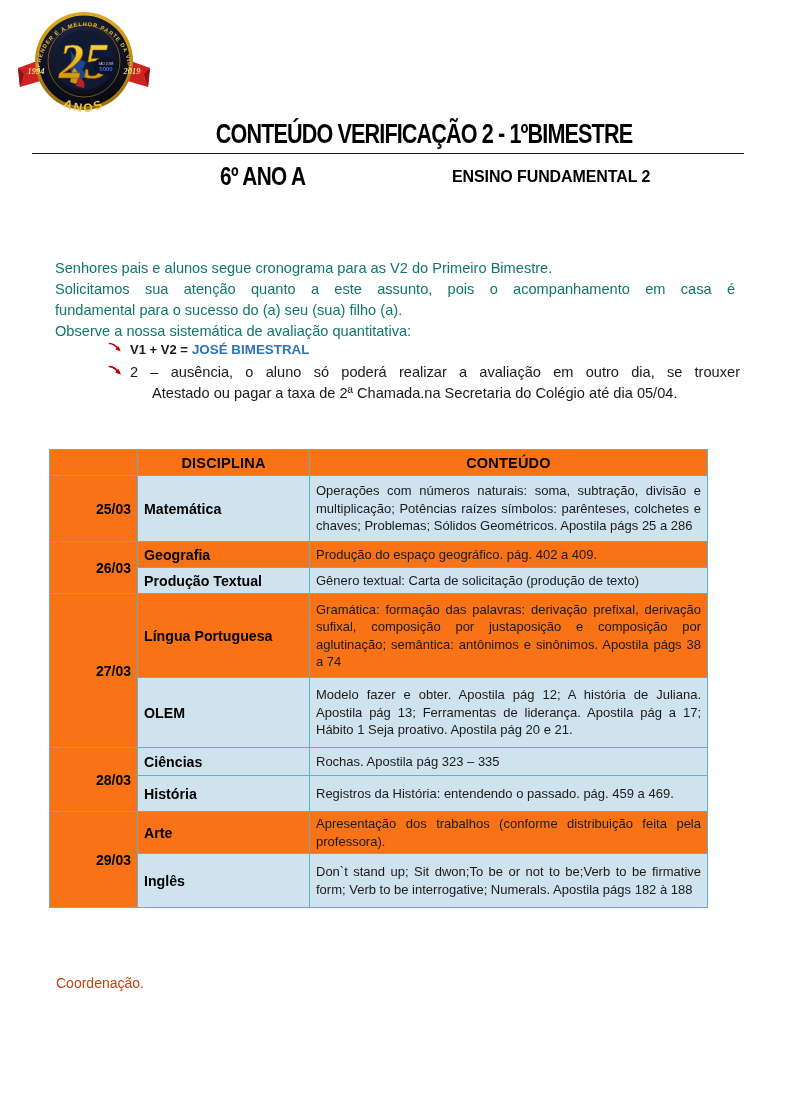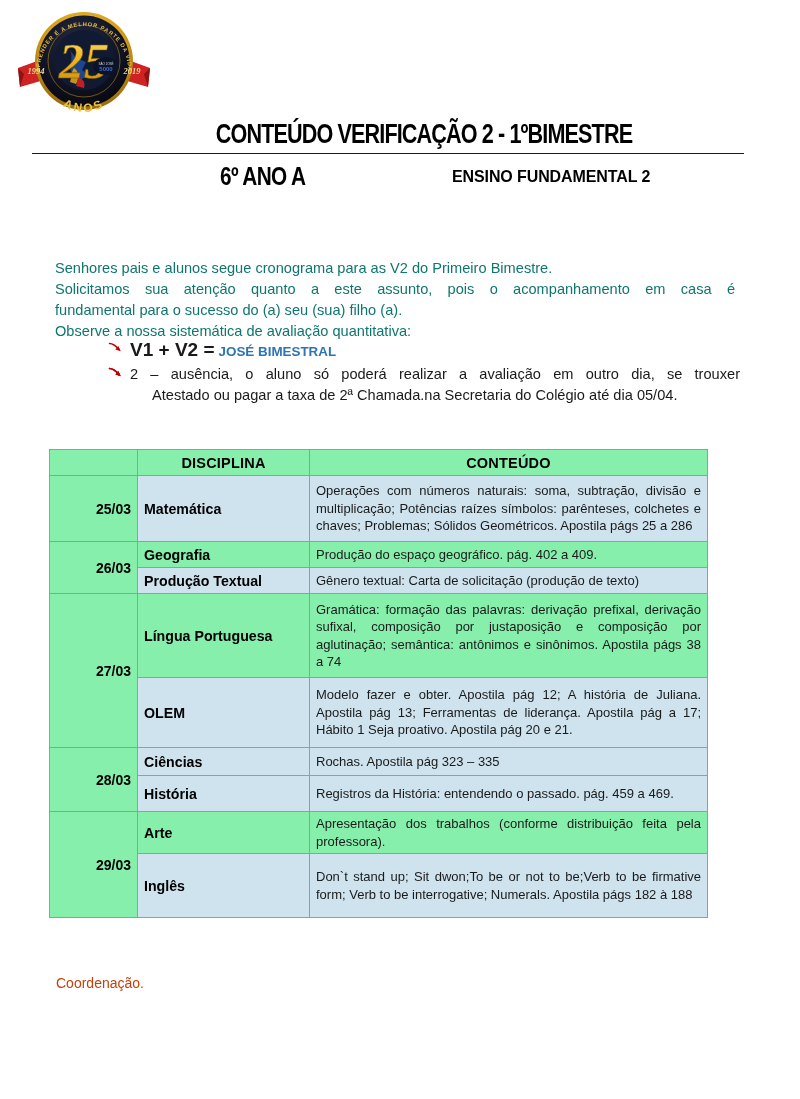--- a/index.html
+++ b/index.html
@@ -119,21 +119,21 @@
   }
   .arrow-bullet {
     position: absolute;
     left: 0;
     top: 1px;
     width: 16px;
     height: 16px;
   }
   .rule-bold {
     font-weight: bold;
-    font-size: 19px;
+    font-size: 13px;
   }
   .rule-accent {
     color: #2e74b5;
     font-weight: bold;
     font-size: 13.4px;
   }
   .rule-just {
     text-align: justify;
     text-align-last: justify;
   }
@@ -150,21 +150,21 @@
     top: 449px;
     width: 658px;
     border-collapse: collapse;
     table-layout: fixed;
     font-size: 13px;
   }
   #schedule-table td, #schedule-table th {
     border: 1.2px solid #5ab3c6;
     padding: 3px 6px;
     vertical-align: middle;
-    background: #86efac;
+    background: #f97316;
   }
   .col-date   { width: 88px; }
   .col-disc   { width: 172px; }
   .col-cont   { width: 398px; }
 
   thead th {
     text-align: center;
     font-weight: bold;
     font-size: 14.5px;
     height: 26px;
@@ -357,20 +357,20 @@
       </tr>
       <tr style="height: 36px;">
         <td class="cell-disc shaded">História</td>
         <td class="cell-cont just shaded">Registros da História: entendendo o passado.  pág. 459 a 469.</td>
       </tr>
       <tr style="height: 38px;">
         <td class="cell-date" rowspan="2">29/03</td>
         <td class="cell-disc">Arte</td>
         <td class="cell-cont just">Apresentação dos trabalhos (conforme distribuição feita pela professora).</td>
       </tr>
-      <tr style="height: 64px;">
+      <tr style="height: 54px;">
         <td class="cell-disc shaded">Inglês</td>
         <td class="cell-cont just shaded">Don`t stand up; Sit dwon;To be or not to be;Verb to be firmative form; Verb to be interrogative; Numerals. Apostila págs 182 à 188</td>
       </tr>
     </tbody>
 </table>
 
 <div id="footer">Coordenação.</div>
 
 </body></html>

